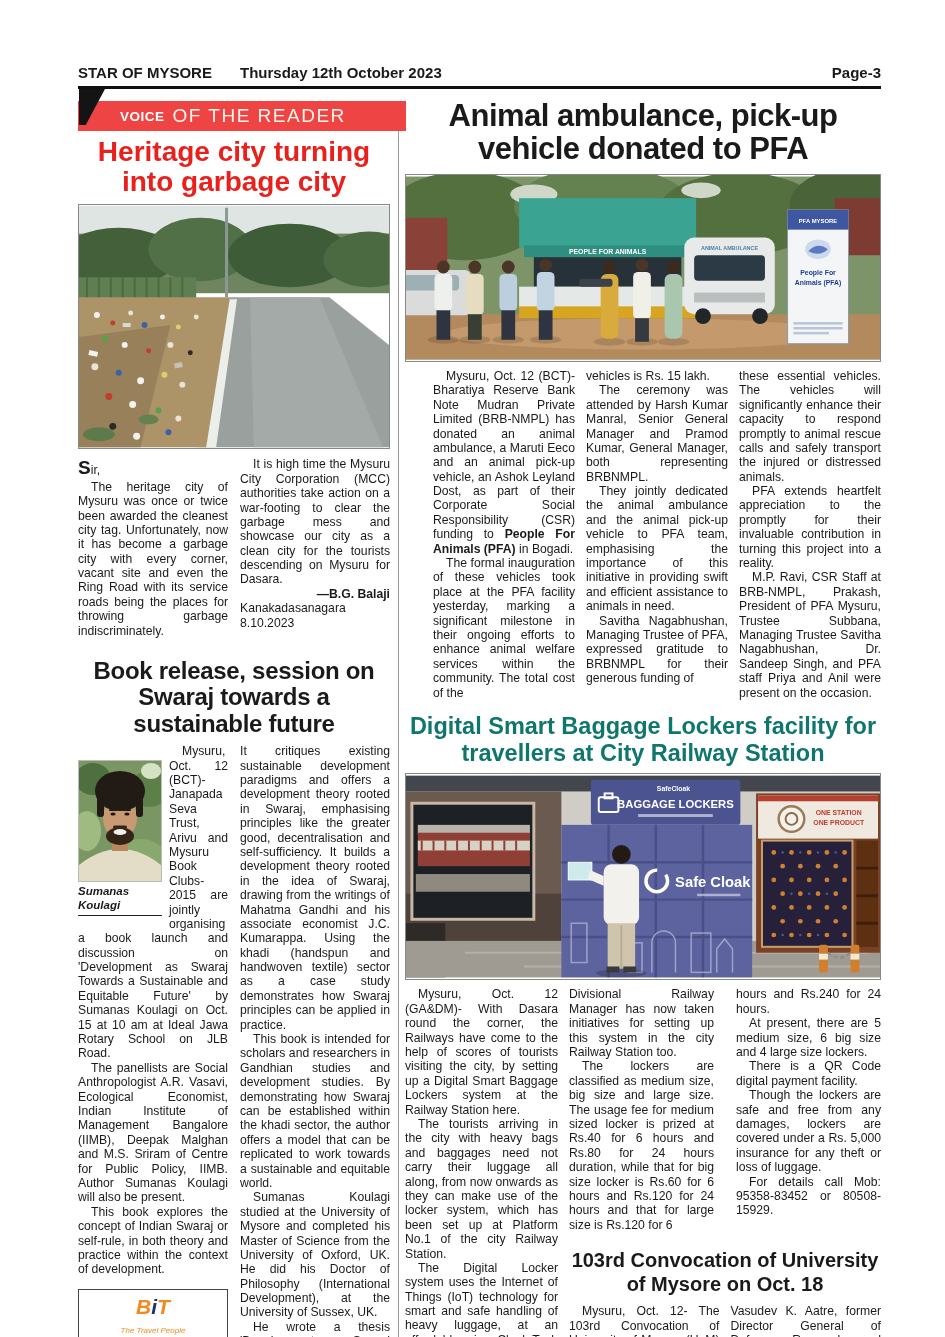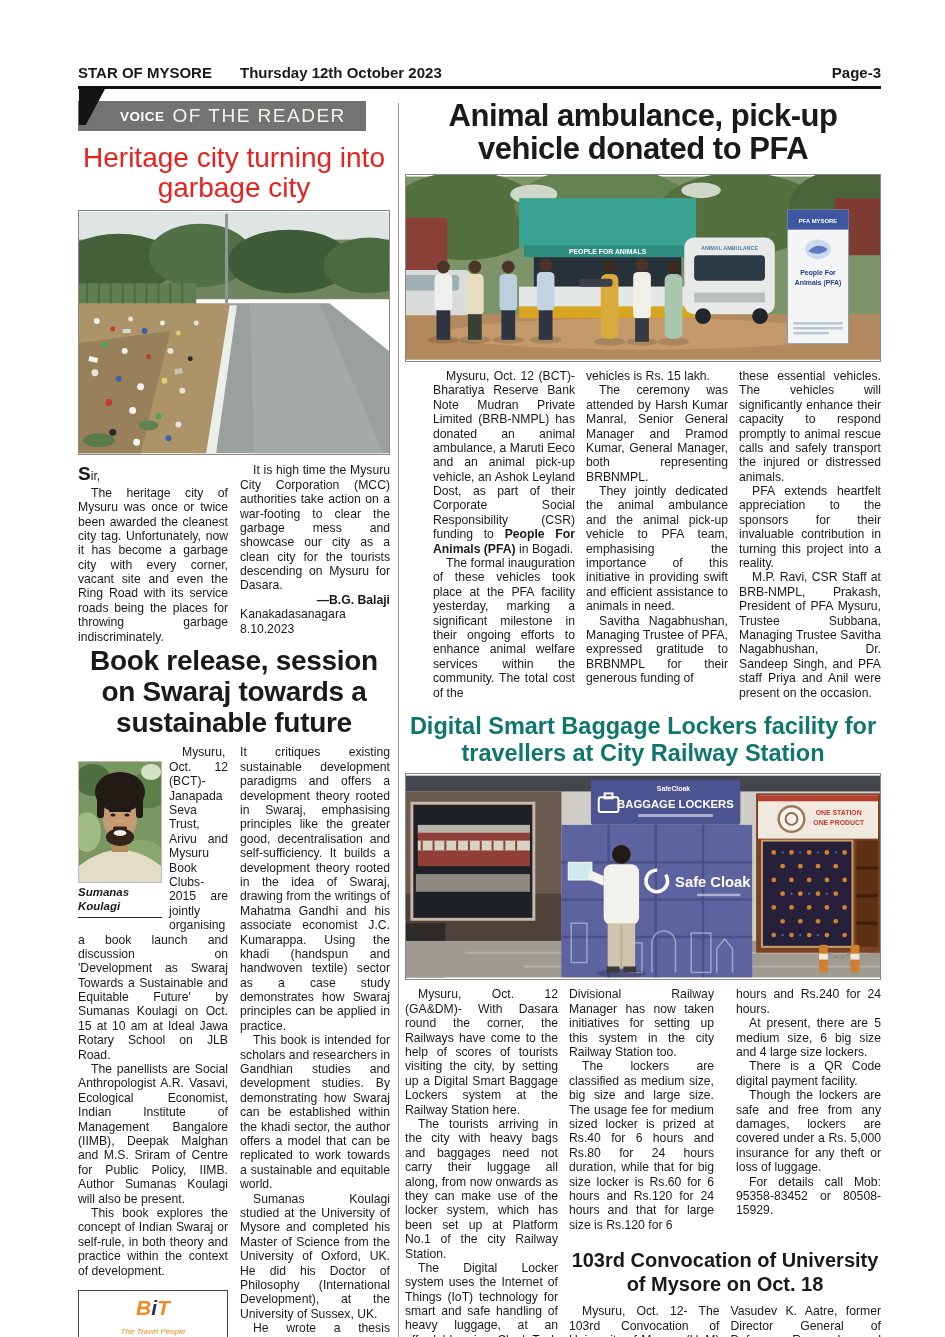--- a/index.html
+++ b/index.html
@@ -8,35 +8,35 @@
   
   .hdr{display:flex;align-items:flex-end;border-bottom:3px solid #101010;padding-bottom:5px;font-weight:bold;font-size:15px;}
   .hdr .mast{width:162px;}
   .hdr .date{flex:1;}
   .hdr .pageno{text-align:right;}
   .main{display:flex;margin-top:10px;}
   .left-sec{width:312px;flex:none;}
   .v-rule{width:1px;background:#999;margin:4px 6px 0 8px;}
   .right-sec{flex:1;min-width:0;}
   
-  .voice-banner{position:relative;background:#737373;height:30px;margin:2px 0 4px;display:flex;align-items:center;padding-left:42px;width:288px;box-sizing:border-box;}
+  .voice-banner{position:relative;background:#ef4444;height:30px;margin:2px 0 4px;display:flex;align-items:center;padding-left:42px;width:328px;box-sizing:border-box;}
   .voice-tri{position:absolute;left:1px;top:-12px;width:26px;height:36px;background:#141414;clip-path:polygon(0 0,100% 0,26% 100%,0 100%);}
   .voice-bold{color:#fff;font-weight:bold;font-size:13.5px;letter-spacing:.5px;}
   .voice-rest{color:#f2f6ec;font-size:19px;margin-left:8px;letter-spacing:1.5px;}
-  .heritage-hl{color:#e8211c;font-weight:normal;font-size:28px;text-align:center;line-height:1.06;margin:12px 0 8px;}
+  .heritage-hl{color:#e8211c;font-weight:bold;font-size:28px;text-align:center;line-height:1.06;margin:6px 0 8px;}
   
   .bt{font-size:12.2px;line-height:1.18;text-align:justify;}
   .bt p{margin:0;}
   .bt p.ind{text-indent:13px;}
   .cols2{display:flex;gap:12px;}
   .cols2 > div{flex:1;min-width:0;}
   .initial{font-size:19px;font-weight:bold;}
   .sig{font-weight:bold;text-align:right;}
   
-  .book-hl{font-size:28px;font-weight:bold;text-align:center;line-height:1.1;margin:2px 0 7px;letter-spacing:-0.3px;}
+  .book-hl{font-size:24px;font-weight:bold;text-align:center;line-height:1.1;margin:20px 0 7px;letter-spacing:-0.3px;}
   figure.koulagi{float:left;width:84px;margin:16px 7px 2px 0;border-radius:26px;}
   figure.koulagi svg{display:block;width:82px;height:120px;border:1px solid #bbb;}
   figure.koulagi figcaption{font-weight:bold;font-style:italic;font-size:11.5px;border-bottom:1.5px solid #222;padding:3px 0 3px;text-align:left;}
   
   .ad{border:1px solid #444;margin-top:12px;width:150px;box-sizing:border-box;text-align:center;padding:6px 4px 0;background:#fff;}
   .ad-logo{font-weight:bold;font-size:21px;font-style:italic;line-height:1;}
   .ad-logo .o{color:#f18a21;} .ad-logo .b{color:#21306b;}
   .ad-tag{color:#f18a21;font-style:italic;font-size:8px;margin-top:9px;}
   .ad-title{color:#f18a21;font-weight:bold;font-size:18.5px;margin-top:5px;letter-spacing:-0.3px;}
   
@@ -271,21 +271,21 @@
           <p class="ind">The formal inauguration of these vehicles took place at the PFA facility yesterday, marking a significant milestone in their ongoing efforts to enhance animal welfare services within the community. The total cost of the</p>
         </div>
         <div>
           <p>vehicles is Rs. 15 lakh.</p>
           <p class="ind">The ceremony was attended by Harsh Kumar Manral, Senior General Manager and Pramod Kumar, General Manager, both representing BRBNMPL.</p>
           <p class="ind">They jointly dedicated the animal ambulance and the animal pick-up vehicle to PFA team, emphasising the importance of this initiative in providing swift and efficient assistance to animals in need.</p>
           <p class="ind">Savitha Nagabhushan, Managing Trustee of PFA, expressed gratitude to BRBNMPL for their generous funding of</p>
         </div>
         <div>
           <p>these essential vehicles. The vehicles will significantly enhance their capacity to respond promptly to animal rescue calls and safely transport the injured or distressed animals.</p>
-          <p class="ind">PFA extends heartfelt appreciation to the sponsors for their invaluable contribution in turning this project into a reality.</p>
+          <p class="ind">PFA extends heartfelt appreciation to the promptly for their invaluable contribution in turning this project into a reality.</p>
           <p class="ind">M.P. Ravi, CSR Staff at BRB-NMPL, Prakash, President of PFA Mysuru, Trustee Subbana, Managing Trustee Savitha Nagabhushan, Dr. Sandeep Singh, and PFA staff Priya and Anil were present on the occasion.</p>
         </div>
       </div>
 
       <div class="lock-hl">Digital Smart Baggage Lockers facility for travellers at City Railway Station</div>
 
       <div class="photo-frame">
         <svg viewBox="0 0 482 205" height="205">
           <rect width="482" height="205" fill="#cfcdc6"></rect>
           <rect width="482" height="16" fill="#43464d"></rect>

